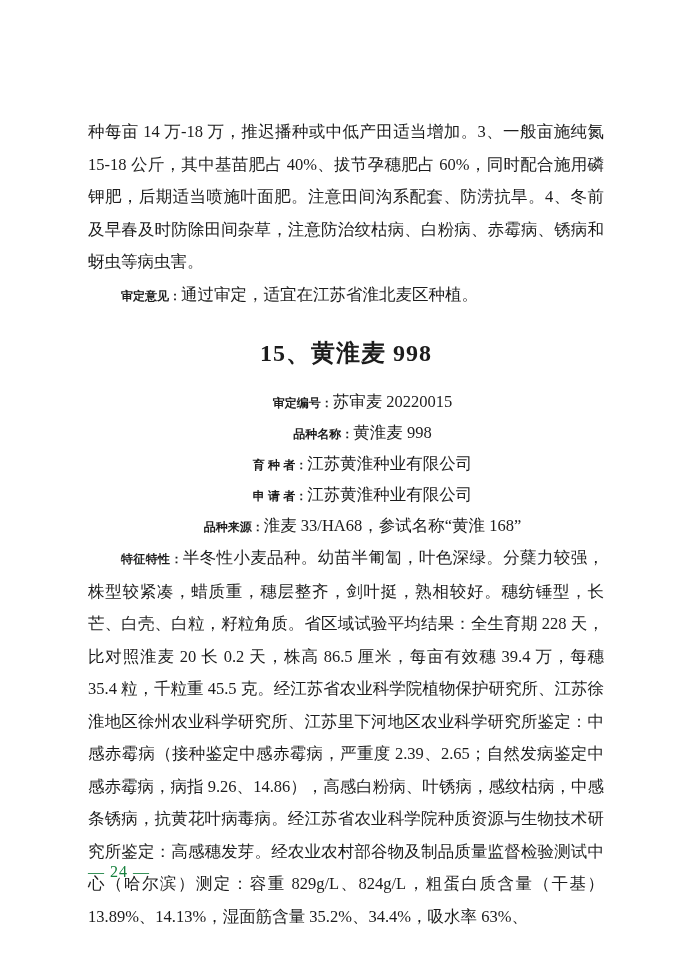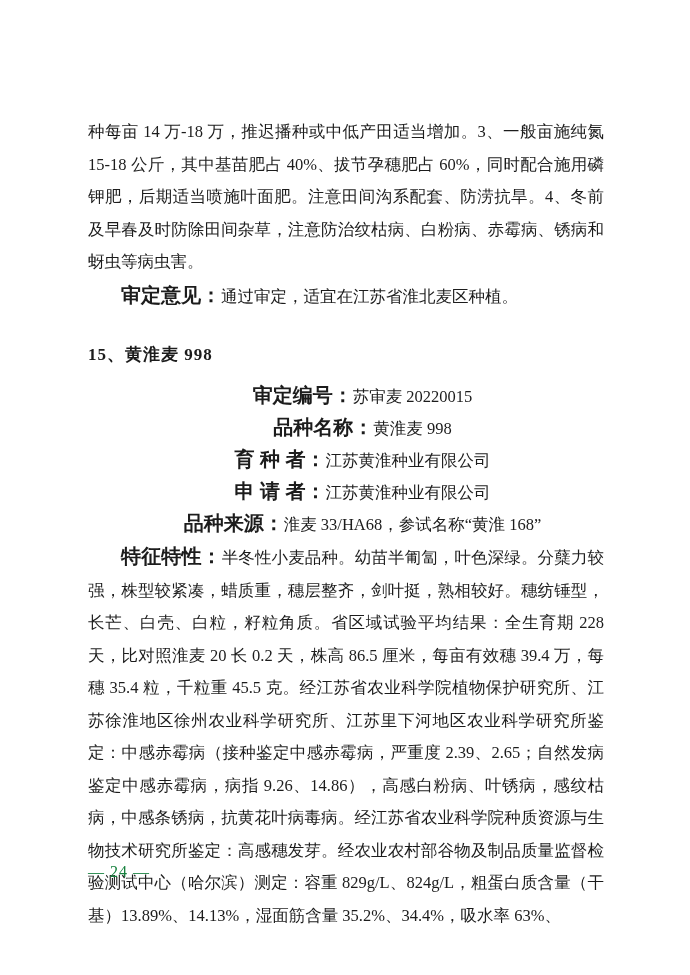--- a/index.html
+++ b/index.html
@@ -28,28 +28,28 @@
   }
   .para {
     margin: 0;
   }
   .indent {
     text-indent: 2em;
   }
   .label {
     font-family: "Liberation Sans", "DejaVu Sans", sans-serif;
     font-weight: bold;
-    font-size: 20px;
+    font-size: 12px;
   }
   .heading {
-    text-align: left;
+    text-align: center;
     text-indent: 0;
     font-weight: bold;
-    font-size: 17px;
-    margin: 25px 0 9px 0;
+    font-size: 24px;
+    margin: 25px 0 17px 0;
     letter-spacing: 1px;
     line-height: 33px;
   }
   .fields {
     text-align: center;
     line-height: 30px;
   }
   .field-row {
     padding-left: 2em;
     white-space: nowrap;

